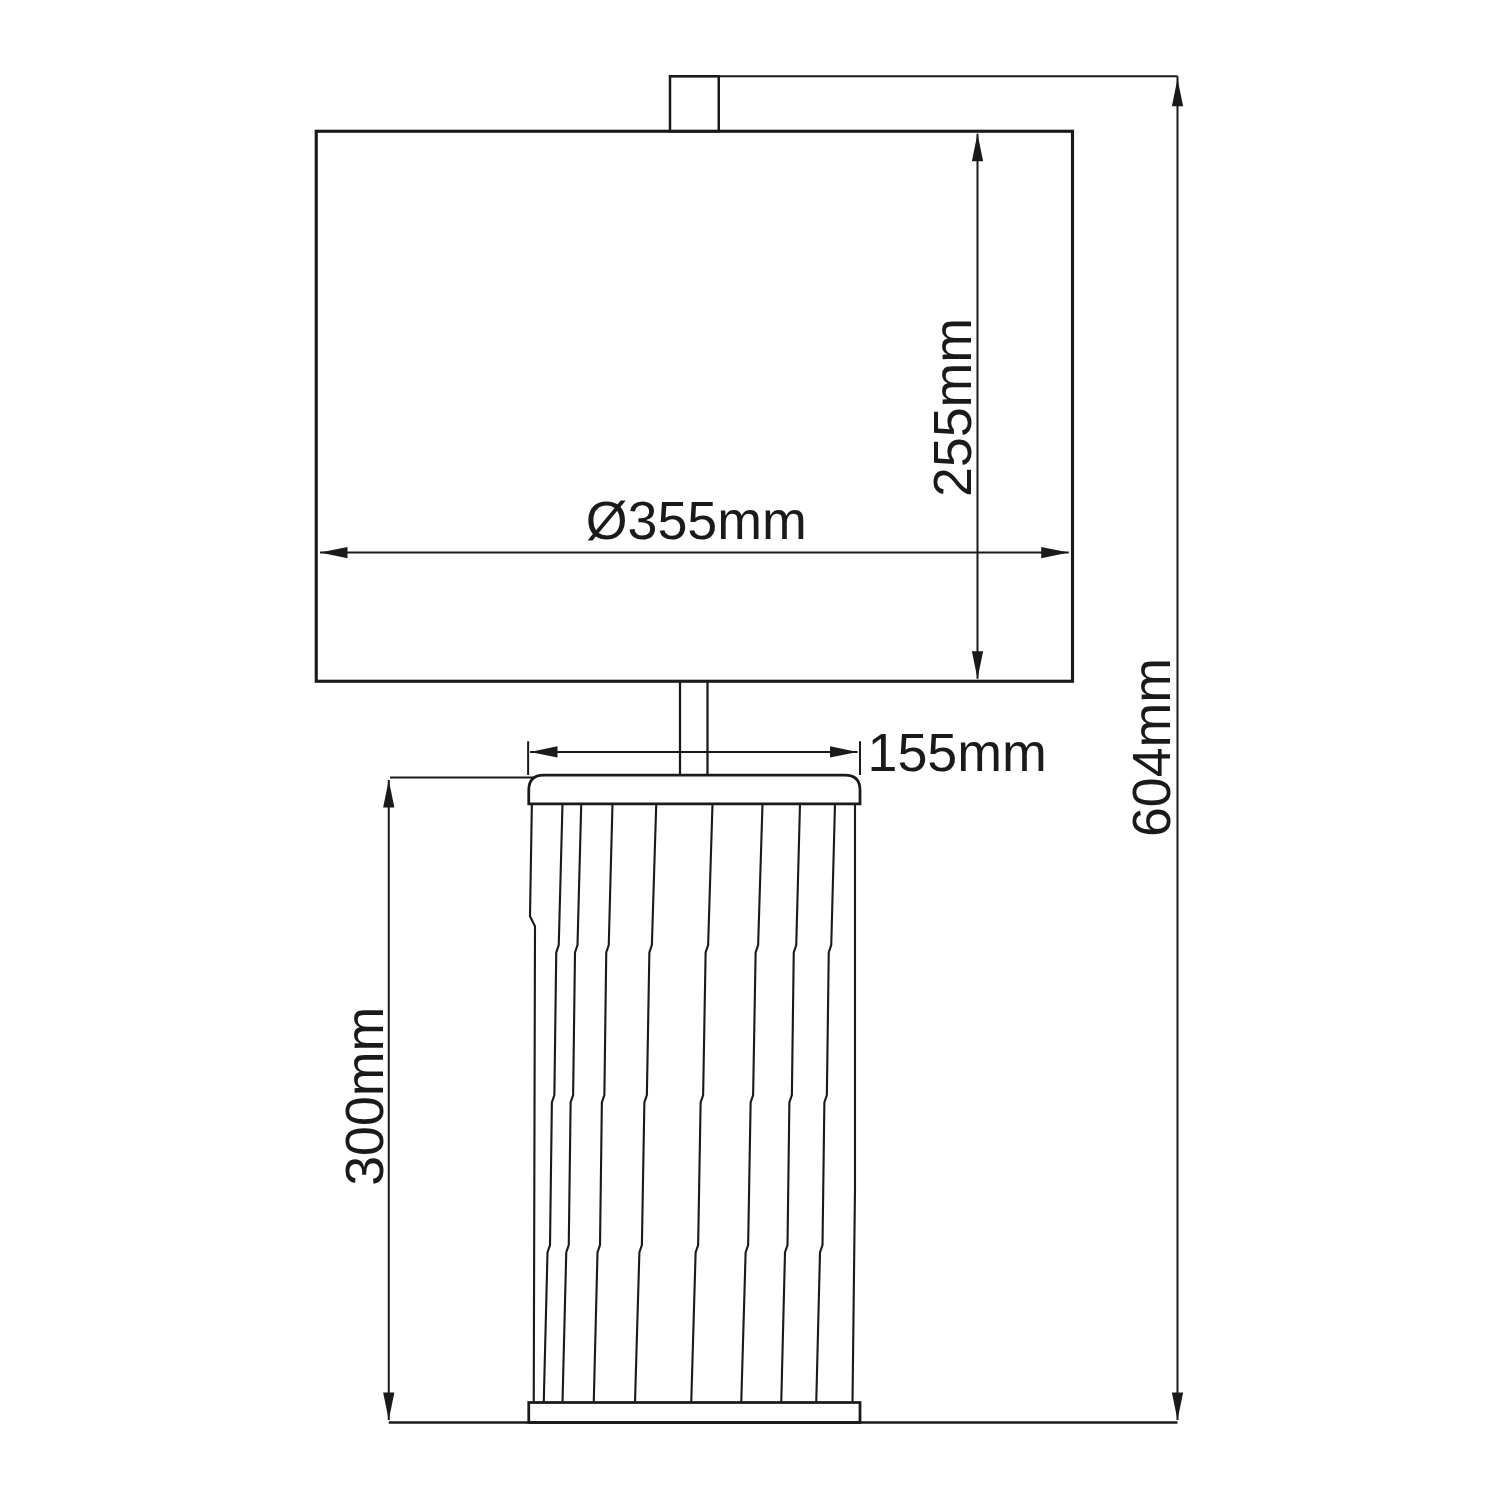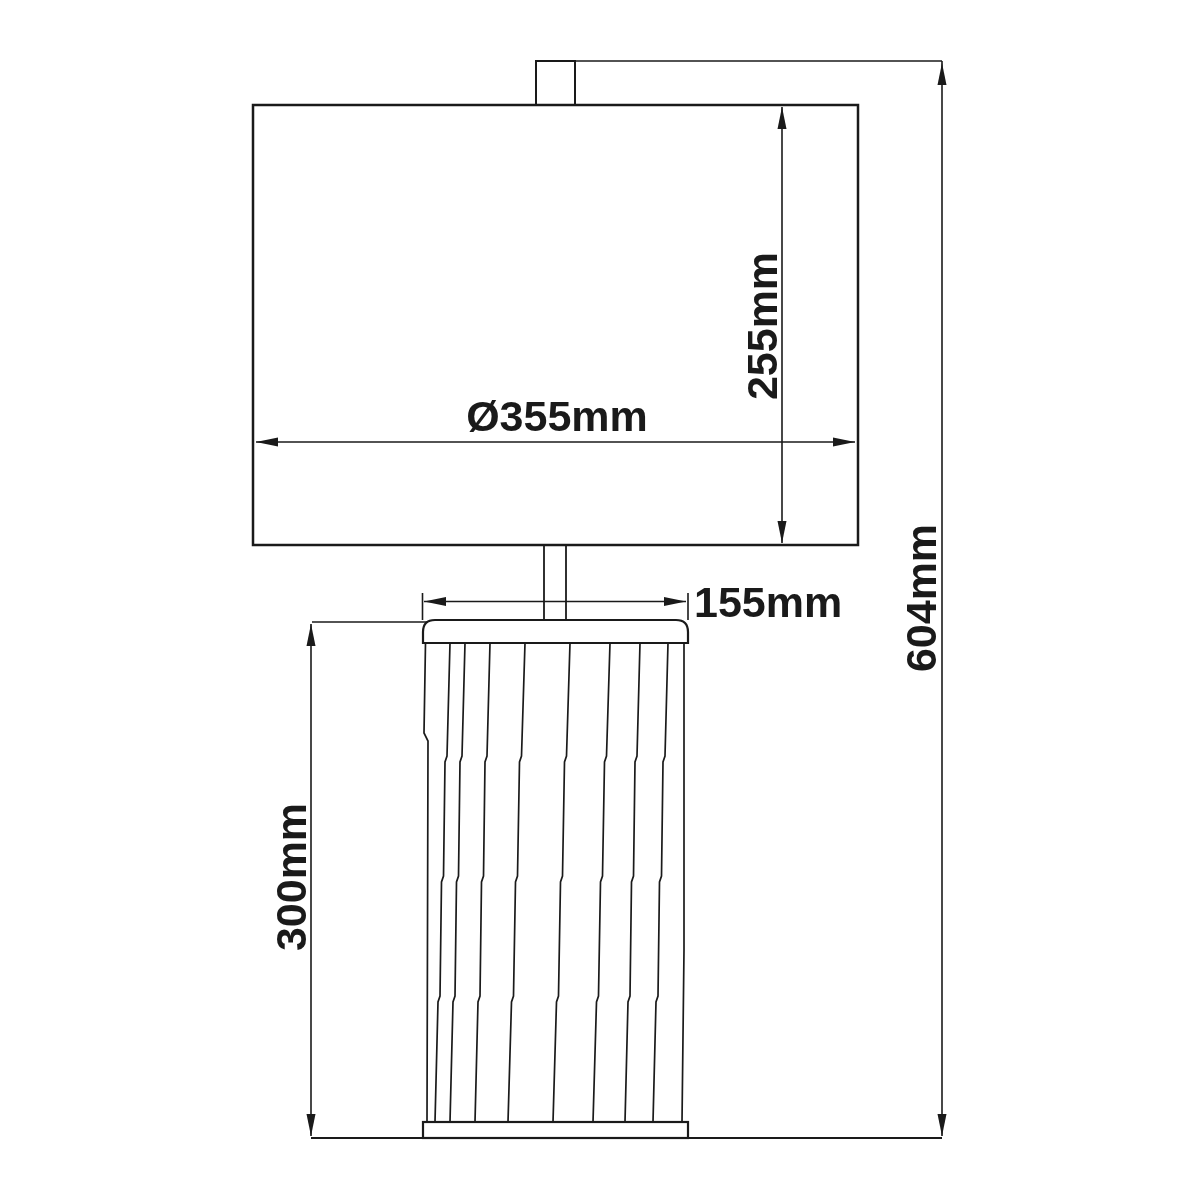--- a/index.html
+++ b/index.html
@@ -6,21 +6,20 @@
   html, body {
     margin: 0; padding: 0;
     background: var(--bg);
     font-family: "Liberation Sans", sans-serif;
   }
   .canvas {
     position: relative;
     width: 1200px; height: 1200px;
     background: var(--bg);
     overflow: hidden;
-    font-weight: bold;
   }
   svg { display: block; }
   .outline { stroke: var(--line); fill: none; }
   .w25 { stroke-width: 2.5; }
   .w22 { stroke-width: 2.2; }
   .w20 { stroke-width: 2; }
   .w18 { stroke-width: 1.8; }
   .flute { stroke: var(--line); fill: none; stroke-width: 1.7; }
   .dim-line { stroke: var(--line); fill: none; stroke-width: 1.6; }
   .arrow { fill: var(--line); stroke: none; }

